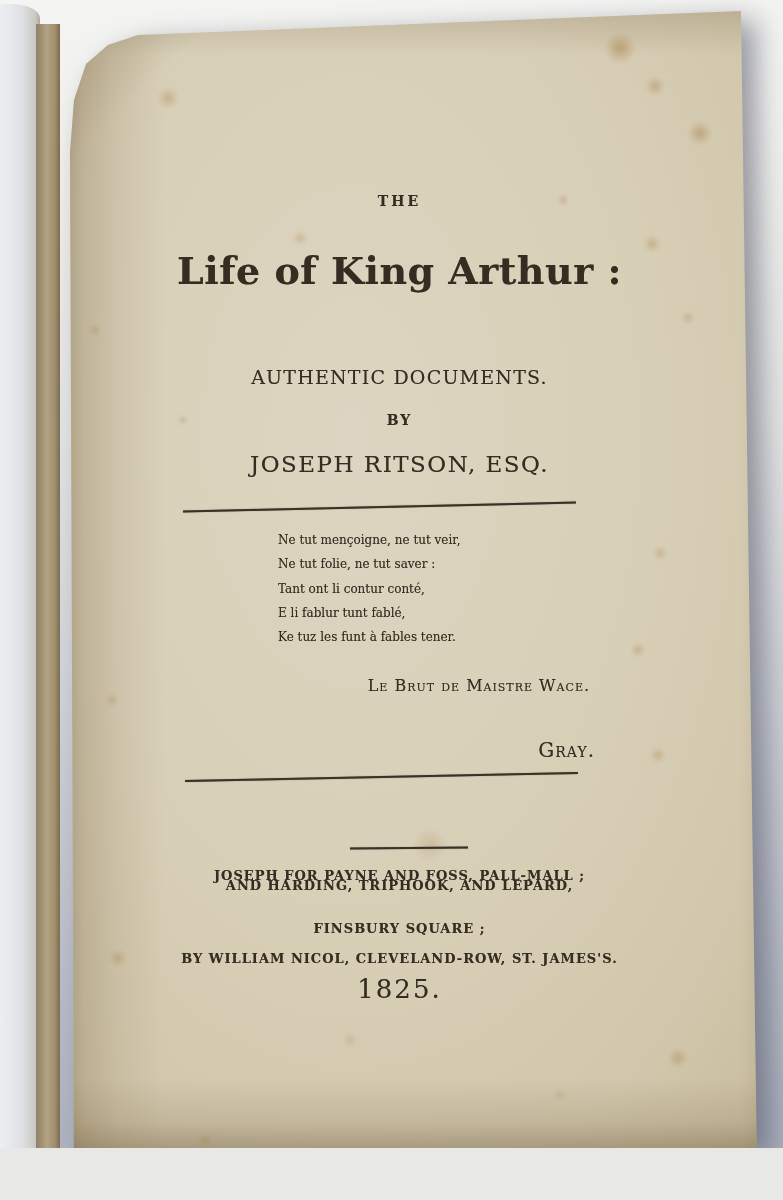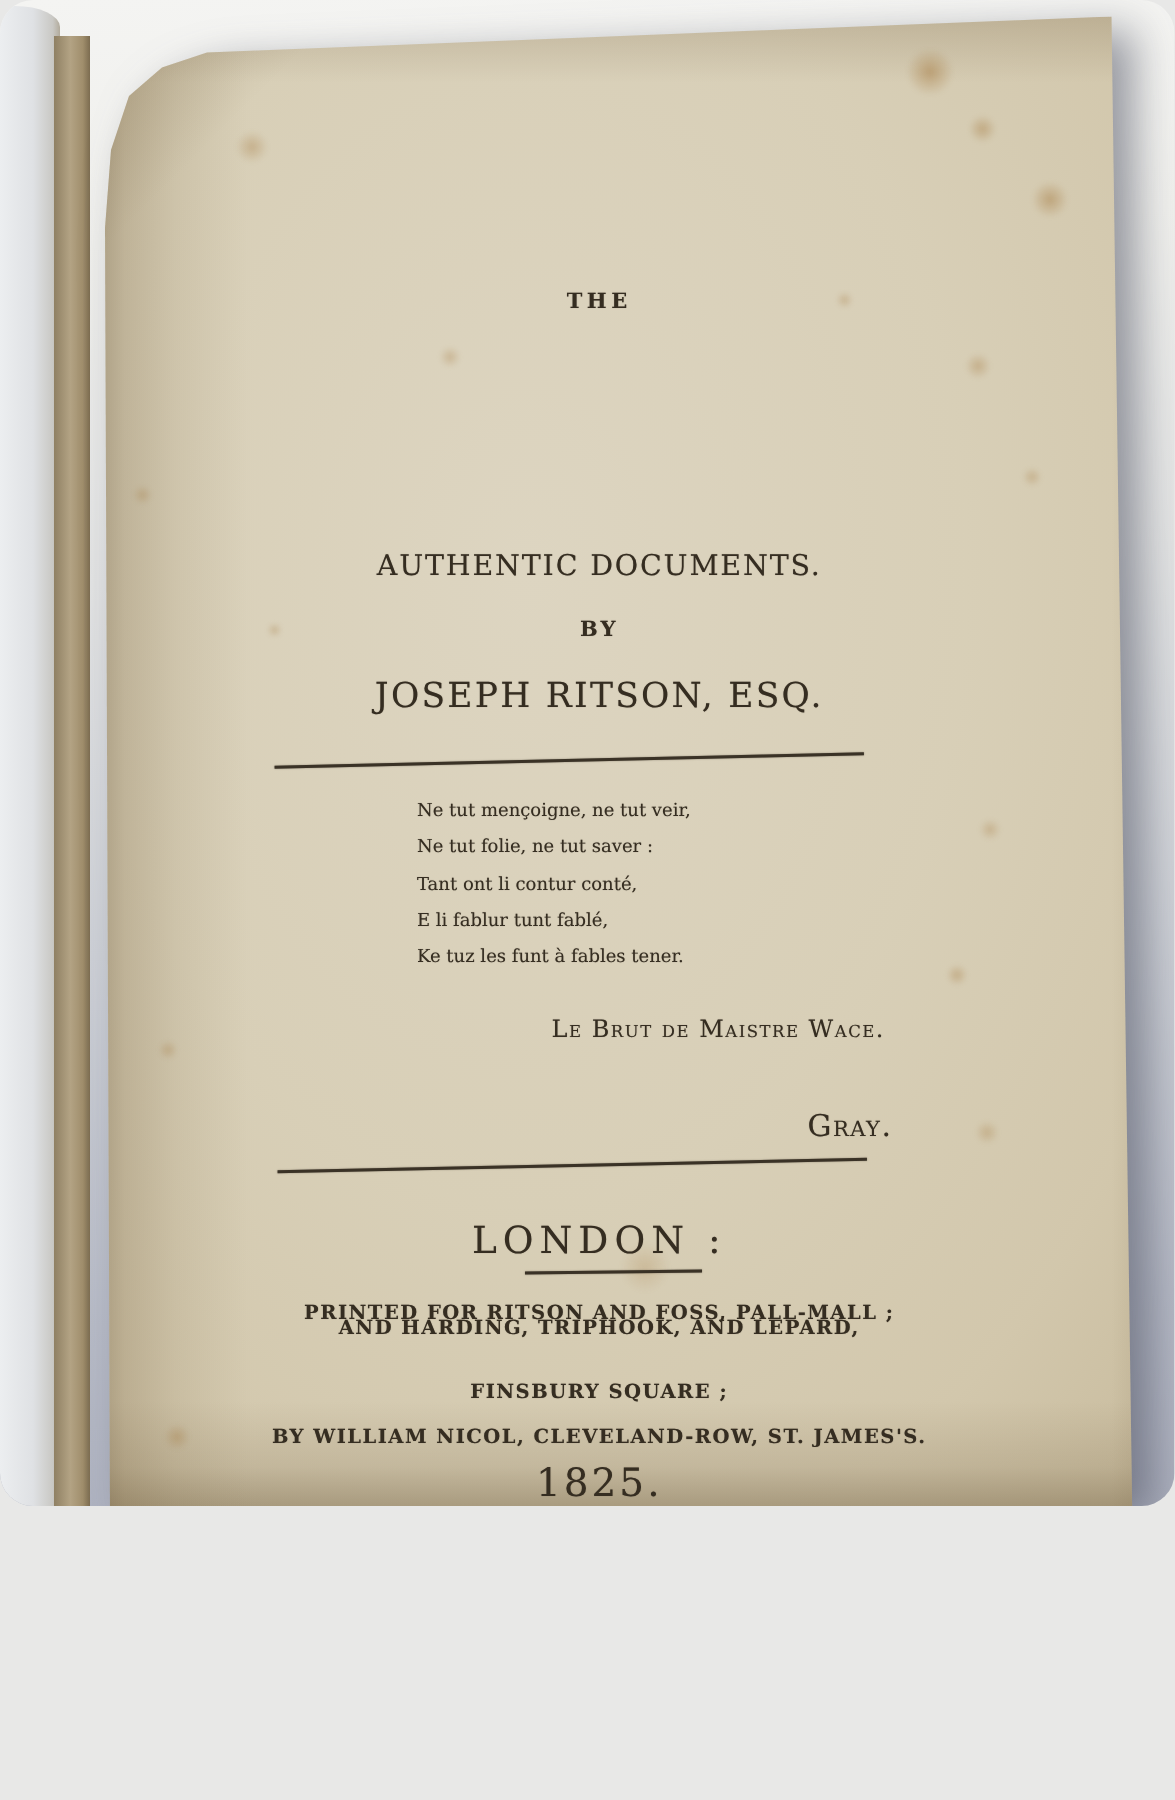--- a/index.html
+++ b/index.html
@@ -2,23 +2,22 @@
 <html><head>
 <meta charset="utf-8">
 <style>
   html,body{margin:0;padding:0;}
   body{
     width:783px;height:1200px;overflow:hidden;
     font-family:"DejaVu Serif","Liberation Serif",serif;
     background:#e8e8e7;
   }
   .scene{
-    position:relative;width:783px;height:1004px;overflow:hidden;
+    position:relative;width:783px;height:1148px;overflow:hidden;
     background:linear-gradient(178deg,#f4f4f2 0%,#efefec 16%,#e2e3e3 38%,#cdd0d6 62%,#b6bac6 86%,#adb1bf 100%);
-    border-radius:22px;
   }
   
   .endpaper{
     position:absolute;left:0;top:4px;width:40px;height:1192px;
     background:linear-gradient(90deg,#eceef0 0%,#dfe1e4 55%,#c9c8c4 88%,#b2ab9c 100%);
     border-top-right-radius:30px 14px;
   }
   
   .fore-edge{
     position:absolute;left:36px;top:24px;width:24px;height:1160px;
@@ -115,43 +114,43 @@
 
 <div class="scene">
   <div class="endpaper"></div>
   <div class="fore-edge"></div>
 
   <div class="page-wrap">
     <div class="page">
       <div class="foxing"></div>
 
       <div class="txt centered half-title">THE</div>
+      <div class="txt centered book-title">Life of King Arthur :</div>
       <div class="txt centered sub2">AUTHENTIC DOCUMENTS.</div>
       <div class="txt centered byline">BY</div>
       <div class="txt centered author">JOSEPH RITSON, ESQ.</div>
 
       <div class="rule rule-top"></div>
 
       <div class="verse">
         <div>Ne tut mençoigne, ne tut veir,</div>
         <div>Ne tut folie, ne tut saver :</div>
         <div>Tant ont li contur conté,</div>
         <div>E li fablur tunt fablé,</div>
         <div>Ke tuz les funt à fables tener.</div>
       </div>
       <div class="txt verse-attrib">Le Brut de Maistre Wace.</div>
 
       <div class="txt quote-attrib">Gray.</div>
 
       <div class="rule rule-bottom"></div>
 
-      <div class="txt centered city">LONDON :</div>
       <div class="rule city-rule"></div>
 
-      <div class="txt centered imprint-line imp1">PRINTED FOR RITSON AND FOSS, PALL-MALL ;</div>
+      <div class="txt centered imprint-line imp1">JOSEPH FOR PAYNE AND FOSS, PALL-MALL ;</div>
       <div class="txt centered imprint-line imp2">AND HARDING, TRIPHOOK, AND LEPARD,</div>
       <div class="txt centered imprint-line imp3">FINSBURY SQUARE ;</div>
       <div class="txt centered imprint-line imp4">BY WILLIAM NICOL, CLEVELAND-ROW, ST. JAMES'S.</div>
 
       <div class="txt centered year">1825.</div>
     </div>
   </div>
 </div>
 
 </body></html>

